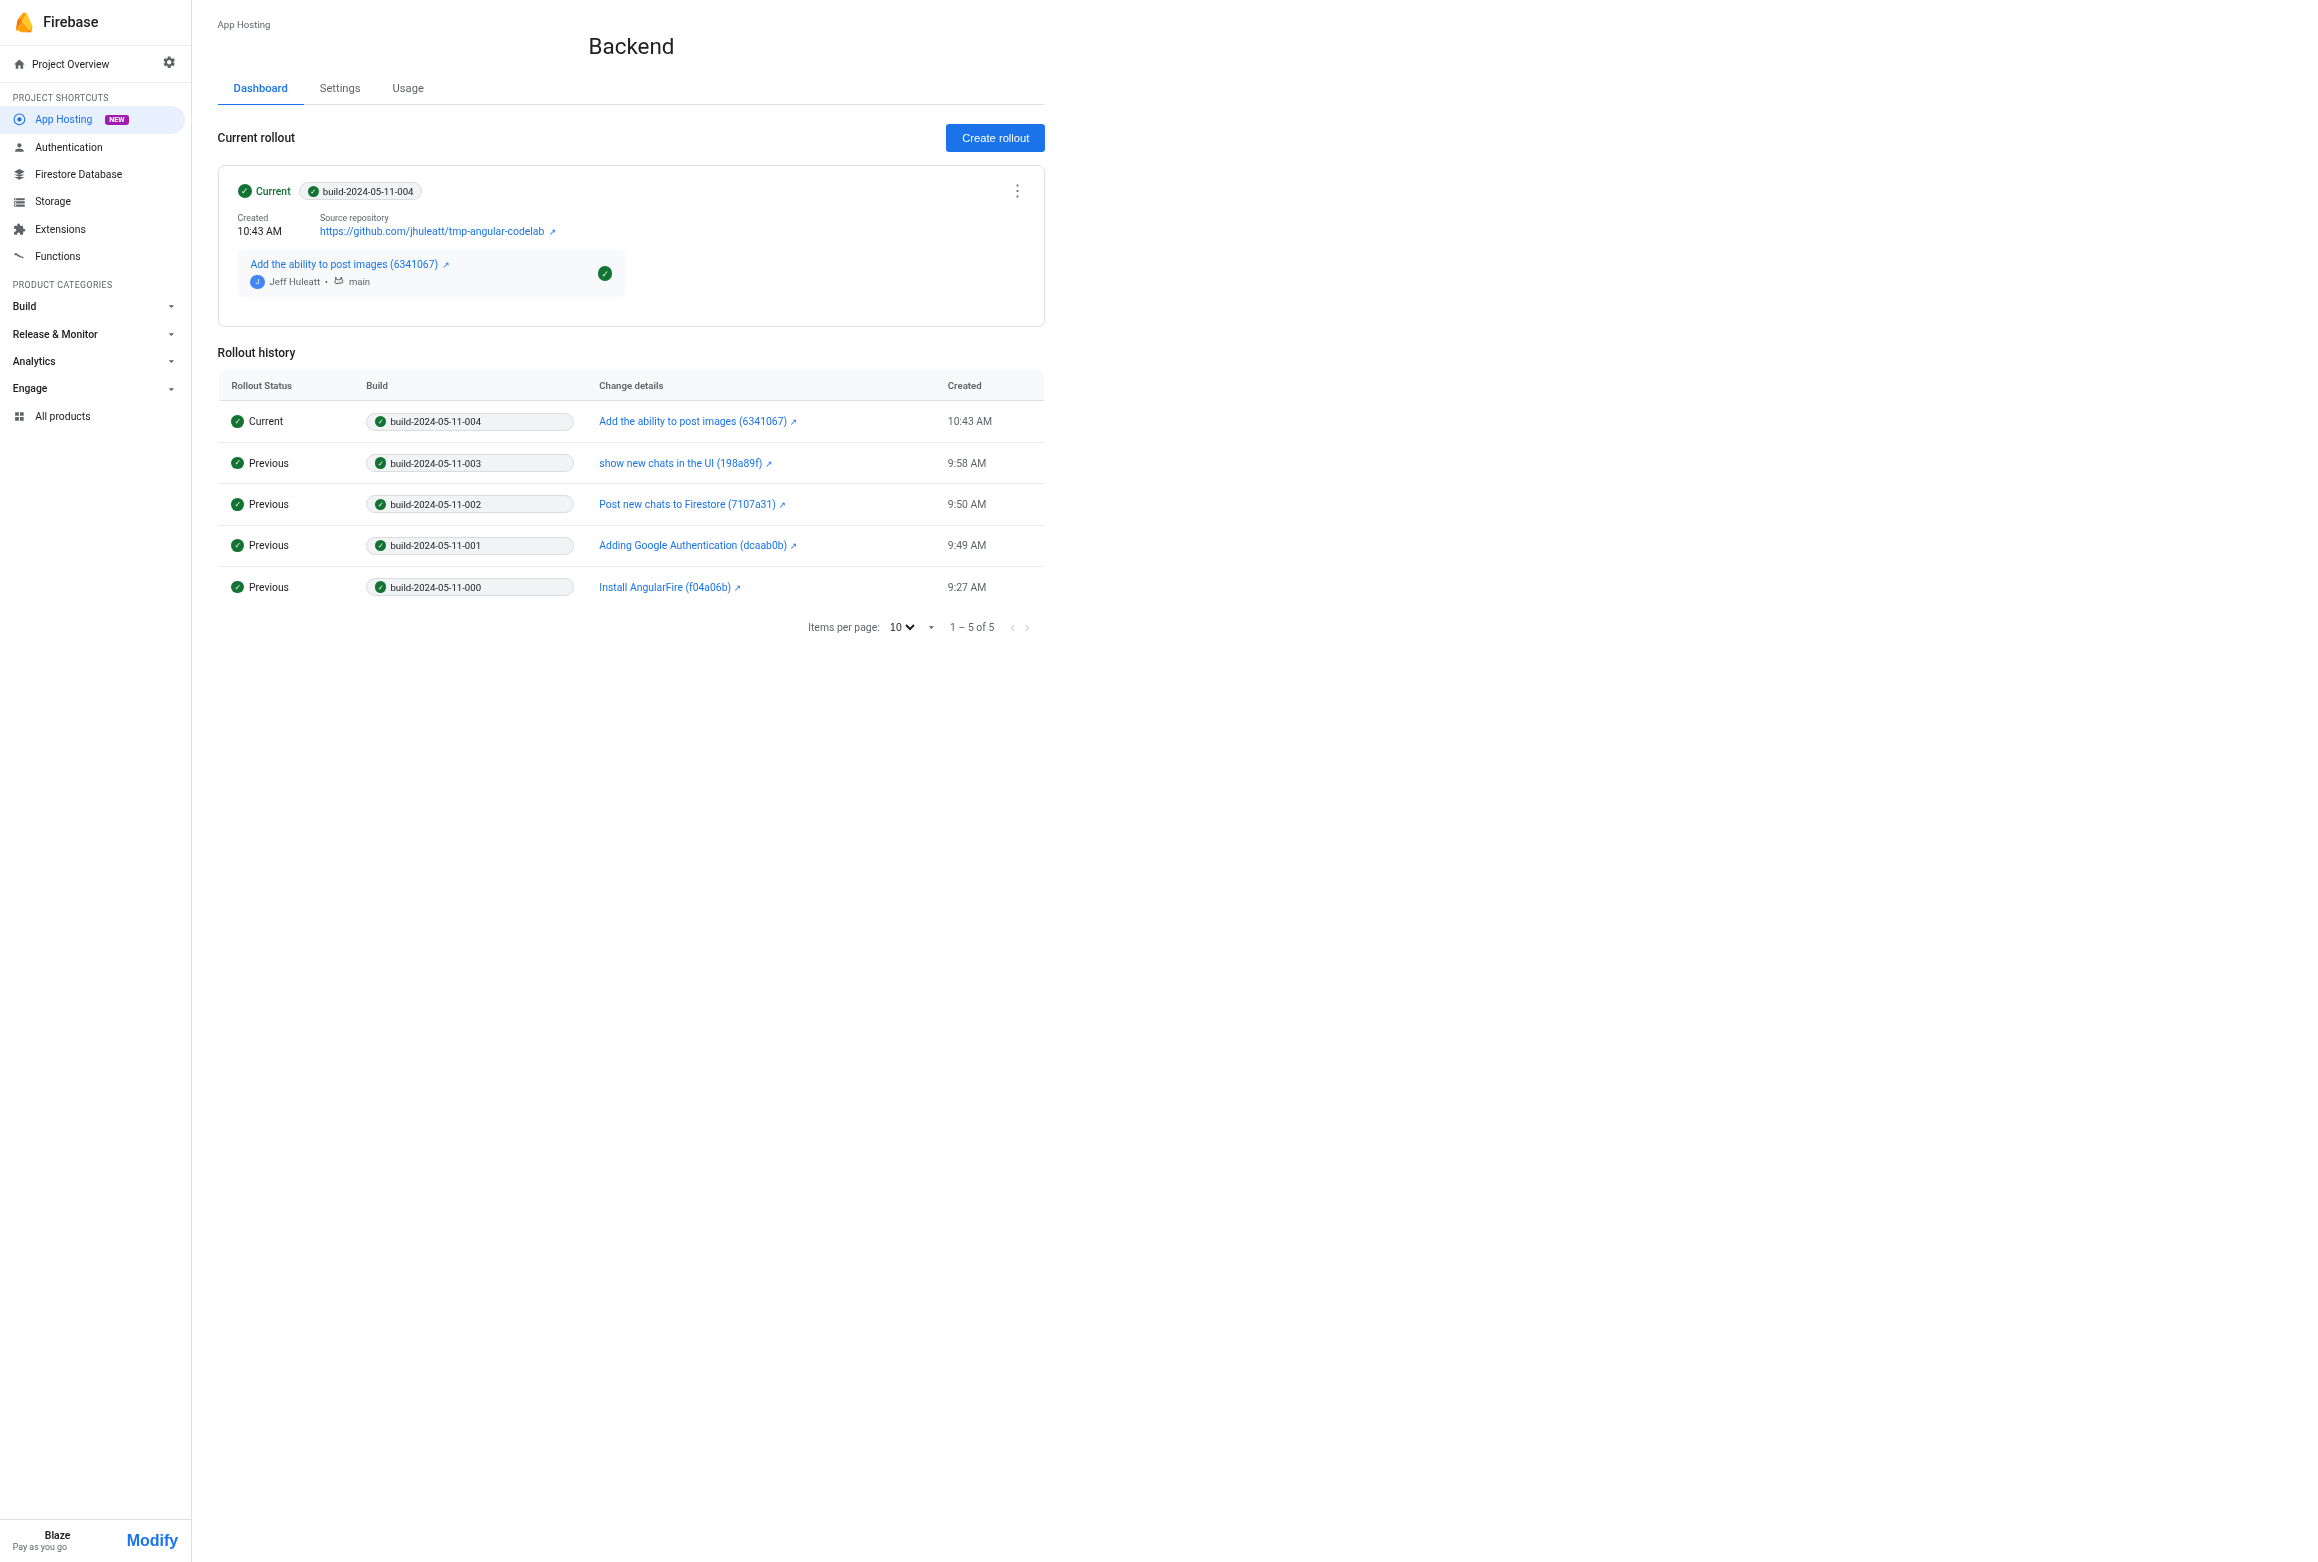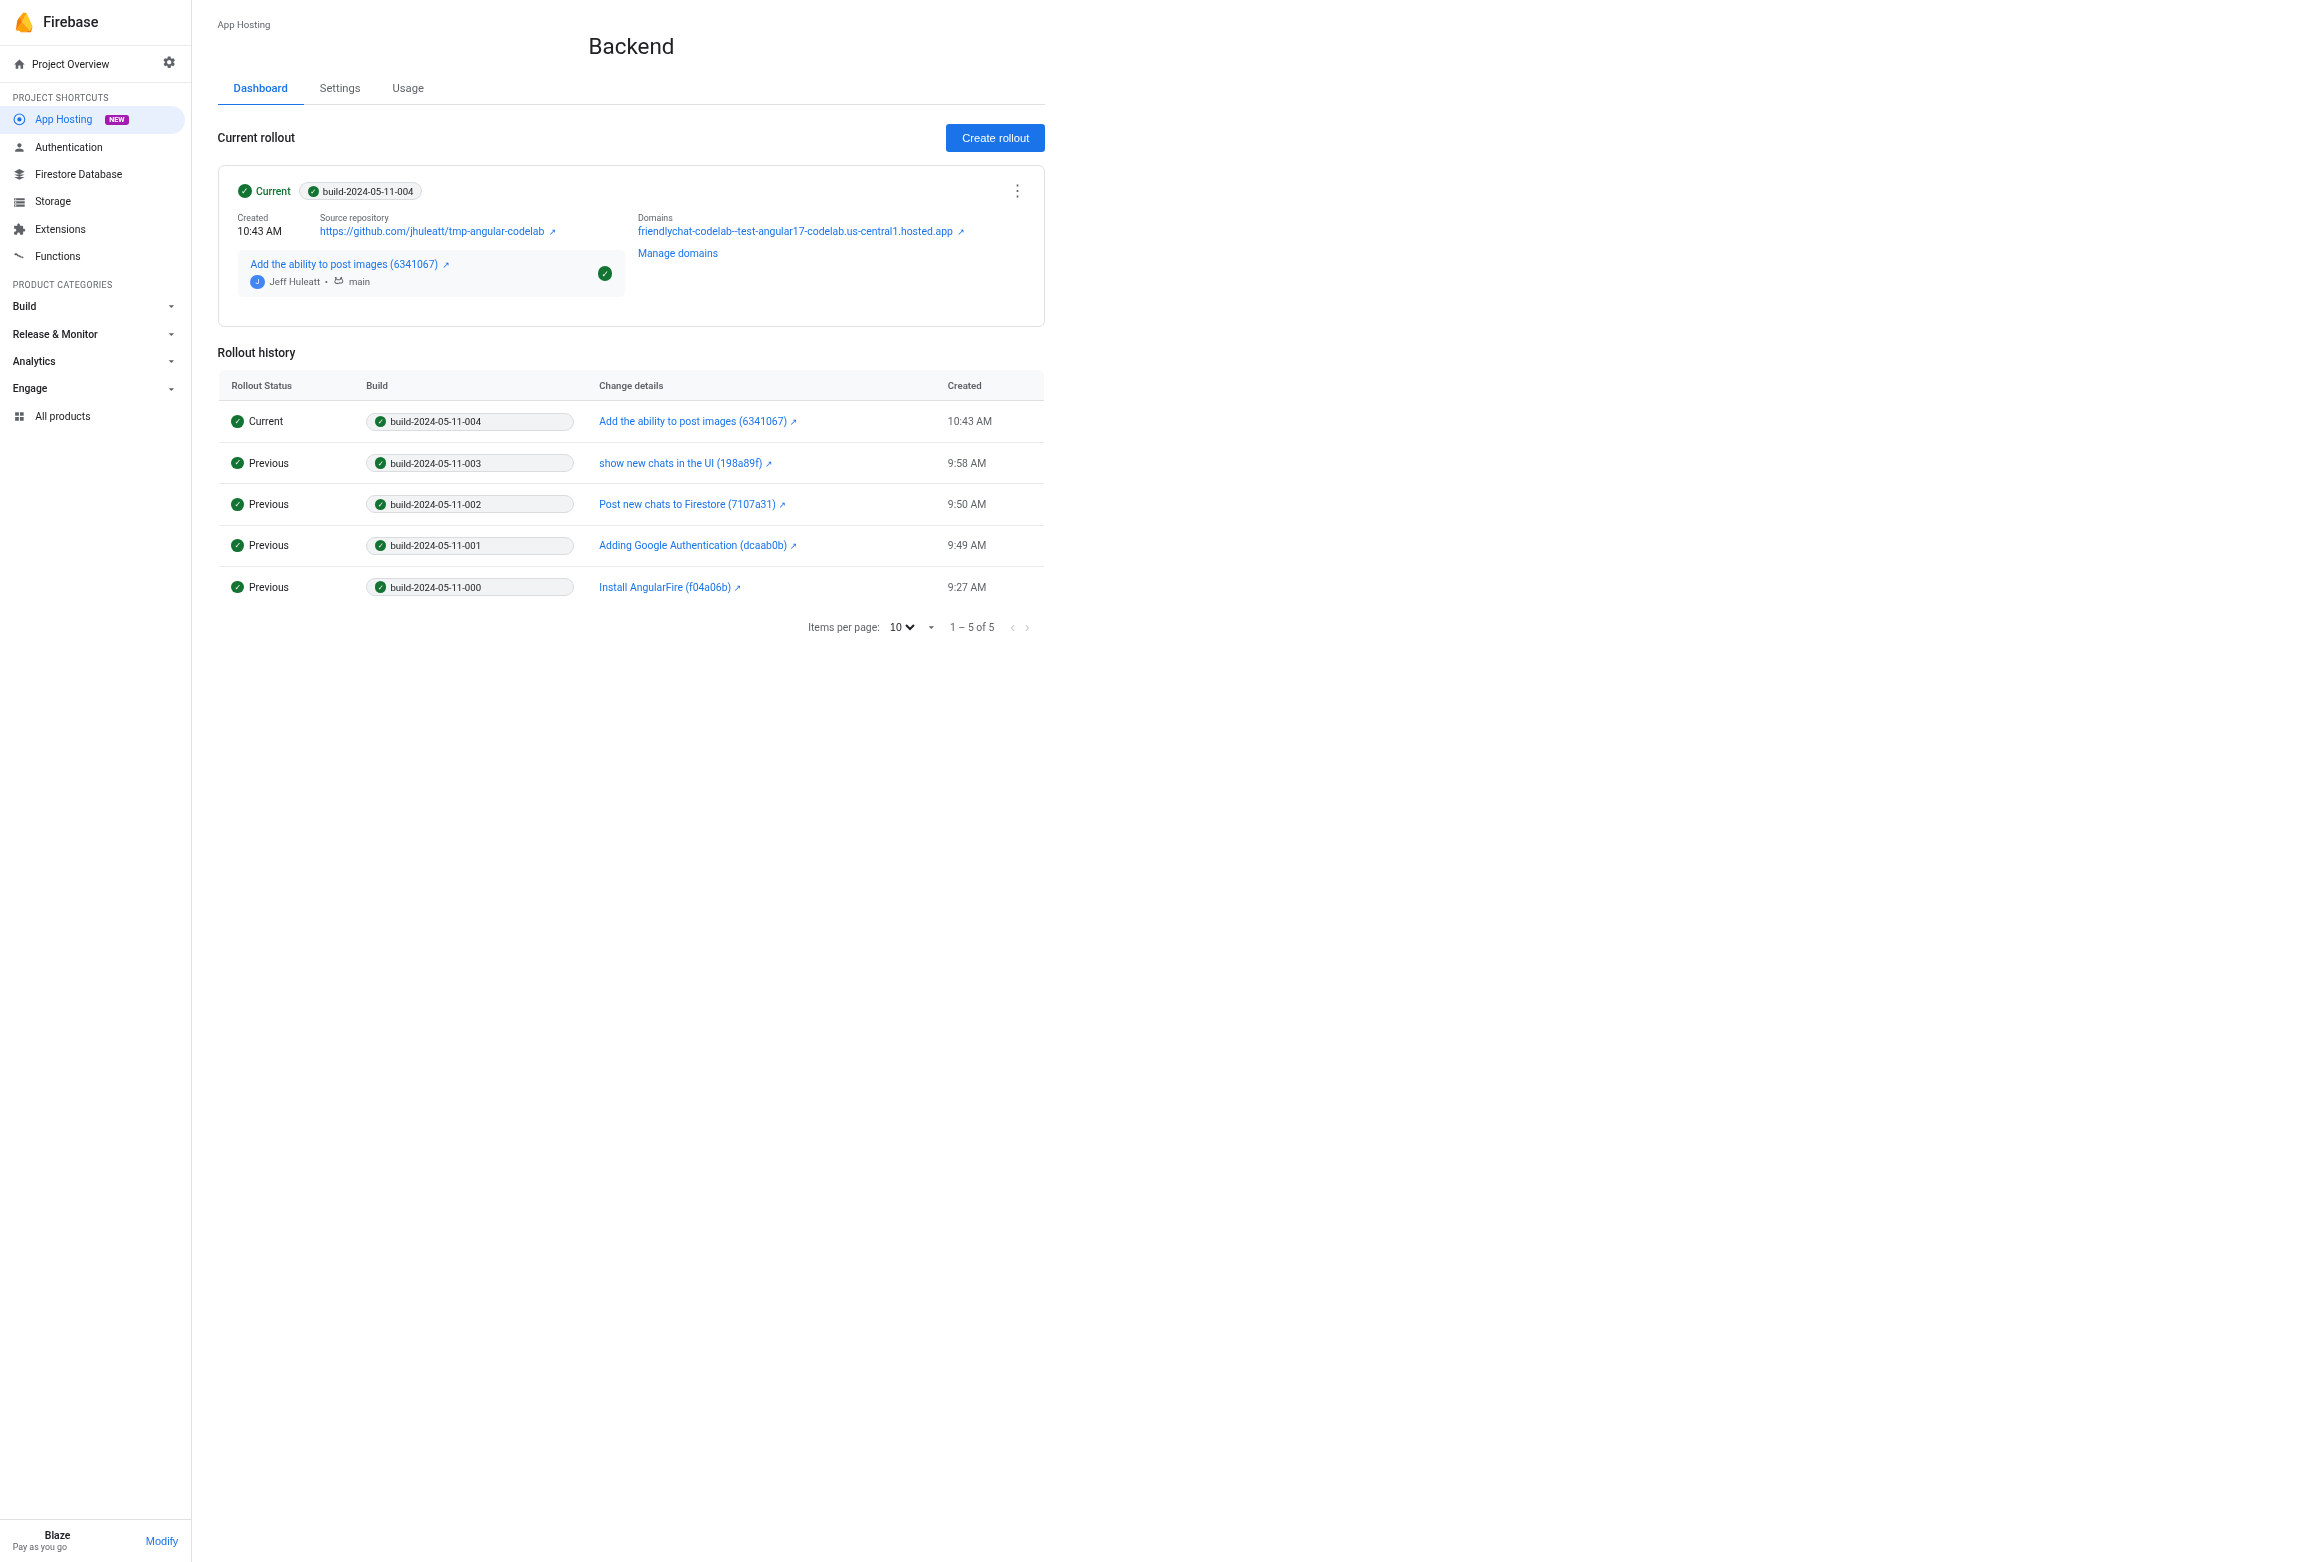--- a/index.html
+++ b/index.html
@@ -94,21 +94,21 @@
       padding: 9.6px 12.8px;
       display: flex;
       align-items: center;
       justify-content: space-between;
     }
     .footer-plan { font-size: 10.4px; }
     .footer-plan-name { font-weight: 600; margin-left: 32px; }
     .footer-plan-sub { font-size: 8.8px; color: #5f6368; }
     .modify-btn {
       background: none; border: none; cursor: pointer;
-      color: #1a73e8; font-size: 11px; font-weight: 400;
+      color: #1a73e8; font-size: 16px; font-weight: 700;
     }
 
     
     .main-content {
       flex: 1;
       overflow-y: auto;
       background: #fff;
     }
     .main-inner {
       padding: 19px 25.6px;
@@ -488,30 +488,20 @@
                 <svg width="11.2" height="11.2" viewBox="0 0 24 24" fill="#5f6368">
                     <path d="M17 3c-1.1 0-2 .9-2 2s.9 2 2 2c.37 0 .72-.1 1.01-.27L19.5 9.2c.32.51.5 1.11.5 1.8 0 1.66-1.34 3-3 3H15v-1l-3 2 3 2v-1h2c2.76 0 5-2.24 5-5 0-1.07-.34-2.06-.91-2.88L19.1 5.73C19.66 5.39 20 4.73 20 4c0-1.1-.9-2-2-2s-2 .9-2 2c0 .39.11.75.3 1.06L14.93 7H9.07L7.7 5.06C7.89 4.75 8 4.39 8 4c0-1.1-.9-2-2-2S4 2.9 4 4c0 .73.4 1.38.99 1.72L4.1 9.12C3.34 10.06 3 11.2 3 12c0 2.76 2.24 5 5 5h2v1l3-2-3-2v1H8c-1.66 0-3-1.34-3-3 0-.45.1-.89.28-1.28L6.73 7.73C6.93 7.89 7.19 8 7.47 8c.23 0 .44-.07.63-.17L9.42 9H14.58l1.32-1.17c.19.1.4.17.63.17.28 0 .54-.11.74-.27z"></path>
                   </svg>
                 <span>main</span>
               </div>
             </div>
             <span class="check-circle" style="background:#137333;">✓</span>
           </div>
         </div>
 
-        <div class="right-col">
-          <div class="meta-item" style="margin-bottom:9.6px;">
-            <label>Domains</label>
-            <div>
-              <a class="domain-link" href="#">friendlychat-codelab--test-angular17-codelab.us-central1.hosted.app</a>
-              <span style="font-size:8.8px; color:#1a73e8; margin-left:1.6px;">↗</span>
-            </div>
-          </div>
-          <a class="manage-domains-link" href="#">Manage domains</a>
-        </div>
       </div>
     </div>
 
     <div class="table-section">
       <div class="table-title">Rollout history</div>
 
       <table class="rollout-table">
         <thead>
           <tr>
             <th>Rollout Status</th>

